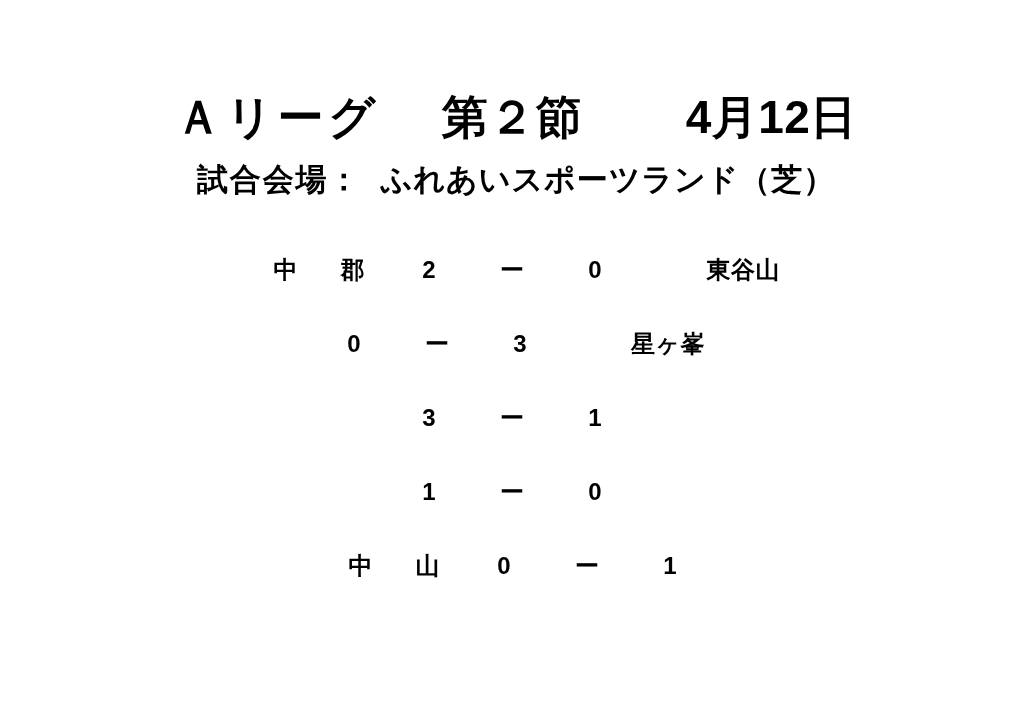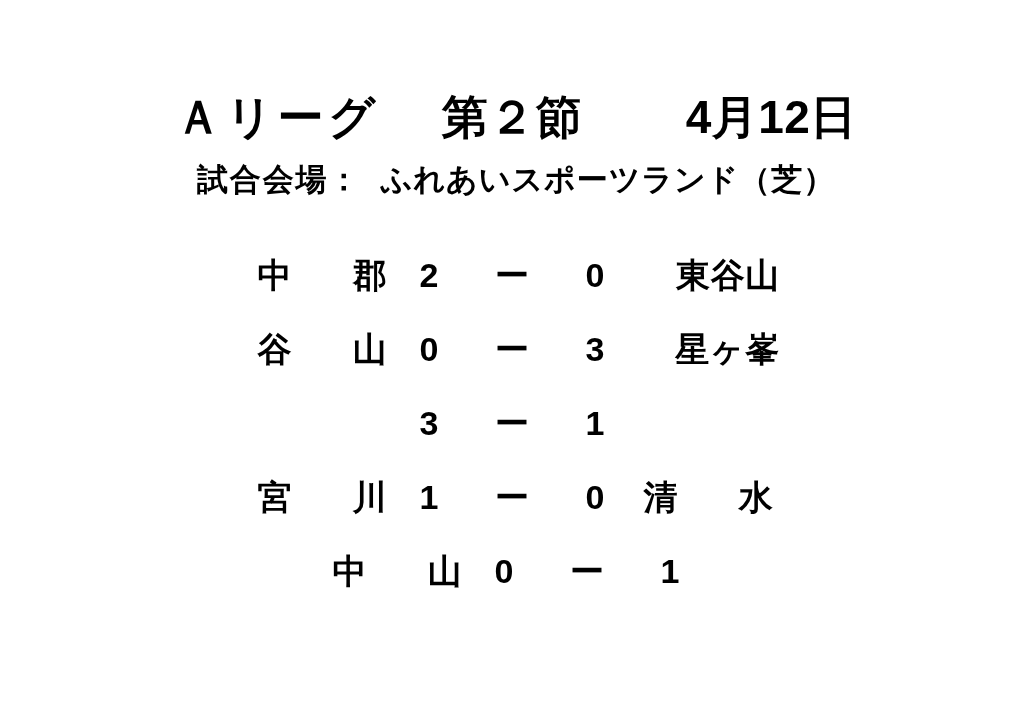--- a/index.html
+++ b/index.html
@@ -65,21 +65,21 @@
     position: absolute;
     top: 258px;
     left: 0;
     width: 1024px;
   }
   .result-row {
     display: flex;
     justify-content: center;
     align-items: baseline;
     font-weight: bold;
-    font-size: 34px;
+    font-size: 24px;
     line-height: 1;
     height: 74px;
   }
   .cell {
     display: block;
     text-align: center;
     white-space: nowrap;
   }
   .team-home {
     width: 150px;
@@ -133,39 +133,36 @@
 
     <div class="result-row">
       <span class="cell team-home">中　郡</span>
       <span class="cell score-home">2</span>
       <span class="cell dash">ー</span>
       <span class="cell score-away">0</span>
       <span class="cell team-away tight">東谷山</span>
     </div>
 
     <div class="result-row">
-      <span class="cell team-home">谷　山</span>
       <span class="cell score-home">0</span>
       <span class="cell dash">ー</span>
       <span class="cell score-away">3</span>
       <span class="cell team-away tight">星ヶ峯</span>
     </div>
 
     <div class="result-row">
       <span class="cell score-home">3</span>
       <span class="cell dash">ー</span>
       <span class="cell score-away">1</span>
     </div>
 
     <div class="result-row">
-      <span class="cell team-home">宮　川</span>
       <span class="cell score-home">1</span>
       <span class="cell dash">ー</span>
       <span class="cell score-away">0</span>
-      <span class="cell team-away wide">清　水</span>
     </div>
 
     <div class="result-row">
       <span class="cell team-home">中　山</span>
       <span class="cell score-home">0</span>
       <span class="cell dash">ー</span>
       <span class="cell score-away">1</span>
     </div>
 
   </div>

